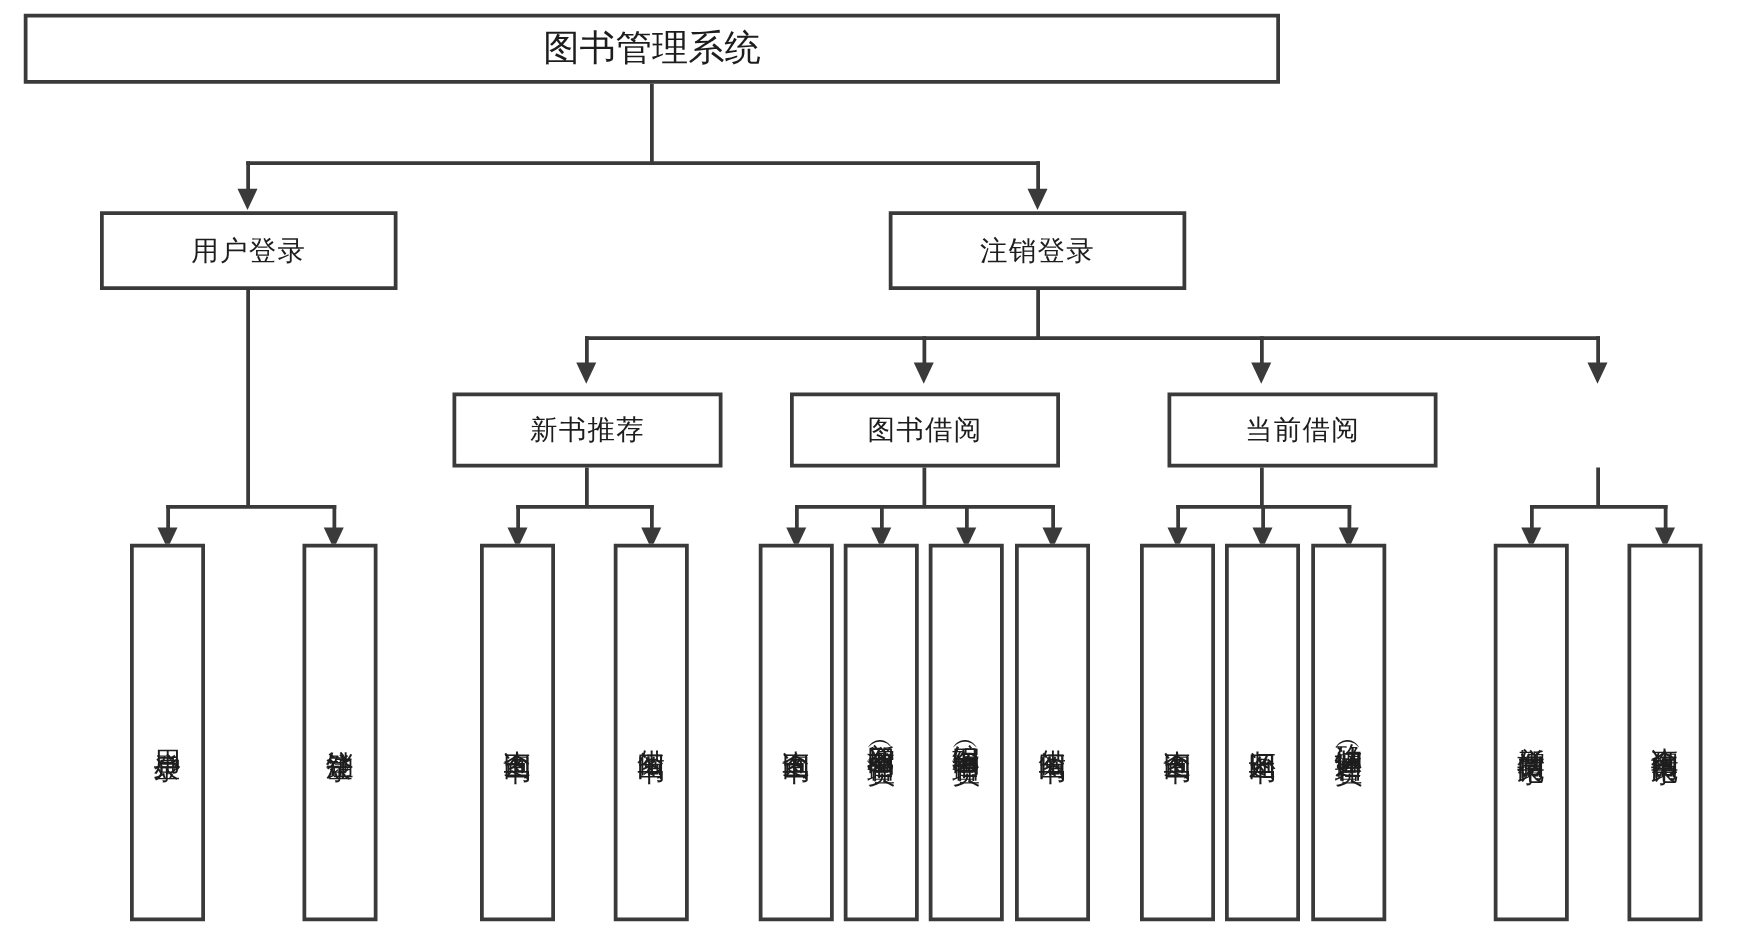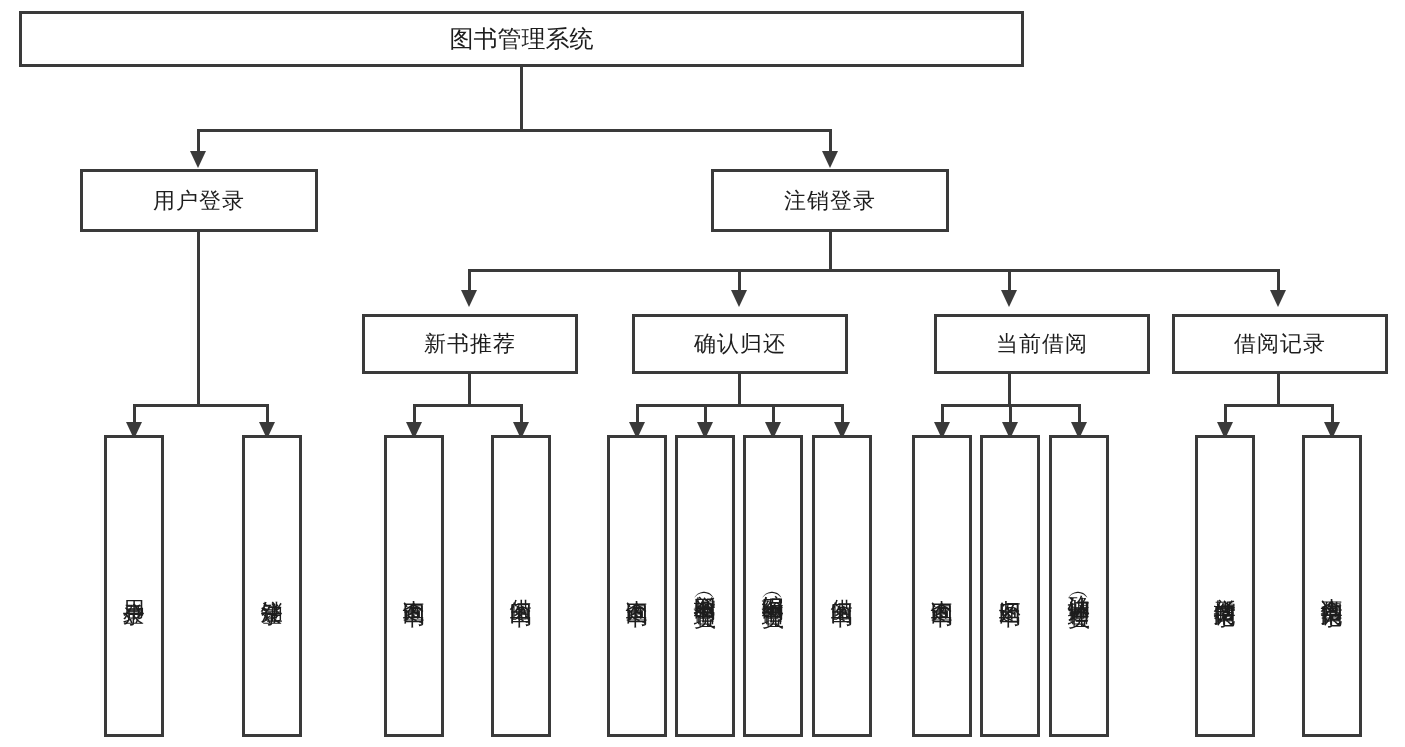--- a/index.html
+++ b/index.html
@@ -3,21 +3,21 @@
 <meta charset="utf-8">
 <style>
   html,body{margin:0;padding:0;background:#ffffff;}
   body{font-family:"Liberation Sans","DejaVu Sans",sans-serif;}
   #canvas{position:relative;width:1405px;height:747px;background:#ffffff;overflow:hidden;}
 
   .box{position:absolute;box-sizing:border-box;background:#ffffff;border:3px solid #3a3a3a;
        display:flex;align-items:center;justify-content:center;color:#1d1d1d;}
 
   .box.h{font-size:22px;letter-spacing:1px;}
-  .box.root{font-size:24px;}
+  .box.root{font-size:29px;}
 
   .leaf{position:absolute;box-sizing:border-box;background:#ffffff;border:3px solid #3a3a3a;
         display:flex;align-items:center;justify-content:center;}
   .leaf .vtext{
      writing-mode:vertical-rl;
      text-orientation:upright;
      font-size:22px;
      line-height:1.16;
      letter-spacing:2px;
      color:#1d1d1d;
@@ -75,27 +75,24 @@
   <div class="ln vline" style="left:1277px;top:269px;height:26px;"></div>
   <div class="arrow" style="left:461px;top:290px;"></div>
   <div class="arrow" style="left:731px;top:290px;"></div>
   <div class="arrow" style="left:1001px;top:290px;"></div>
   <div class="arrow" style="left:1270px;top:290px;"></div>
 
   <div class="box h" style="left:362px;top:314px;width:216px;height:60px;align-items:center;">
     <span>新书推荐</span>
   </div>
   <div class="box h" style="left:632px;top:314px;width:216px;height:60px;">
-    <span>确认归还</span>
+    <span>图书借阅</span>
   </div>
   <div class="box h" style="left:934px;top:314px;width:216px;height:60px;">
     <span>当前借阅</span>
-  </div>
-  <div class="box h" style="left:1172px;top:314px;width:216px;height:60px;">
-    <span>借阅记录</span>
   </div>
 
   <div class="ln vline" style="left:468px;top:374px;height:32px;"></div>
   <div class="ln hline" style="left:413px;top:404px;width:110px;"></div>
   <div class="ln vline" style="left:413px;top:404px;height:26px;"></div>
   <div class="ln vline" style="left:520px;top:404px;height:26px;"></div>
   <div class="arrow" style="left:406px;top:422px;"></div>
   <div class="arrow" style="left:513px;top:422px;"></div>
 
   <div class="ln vline" style="left:738px;top:374px;height:32px;"></div>

